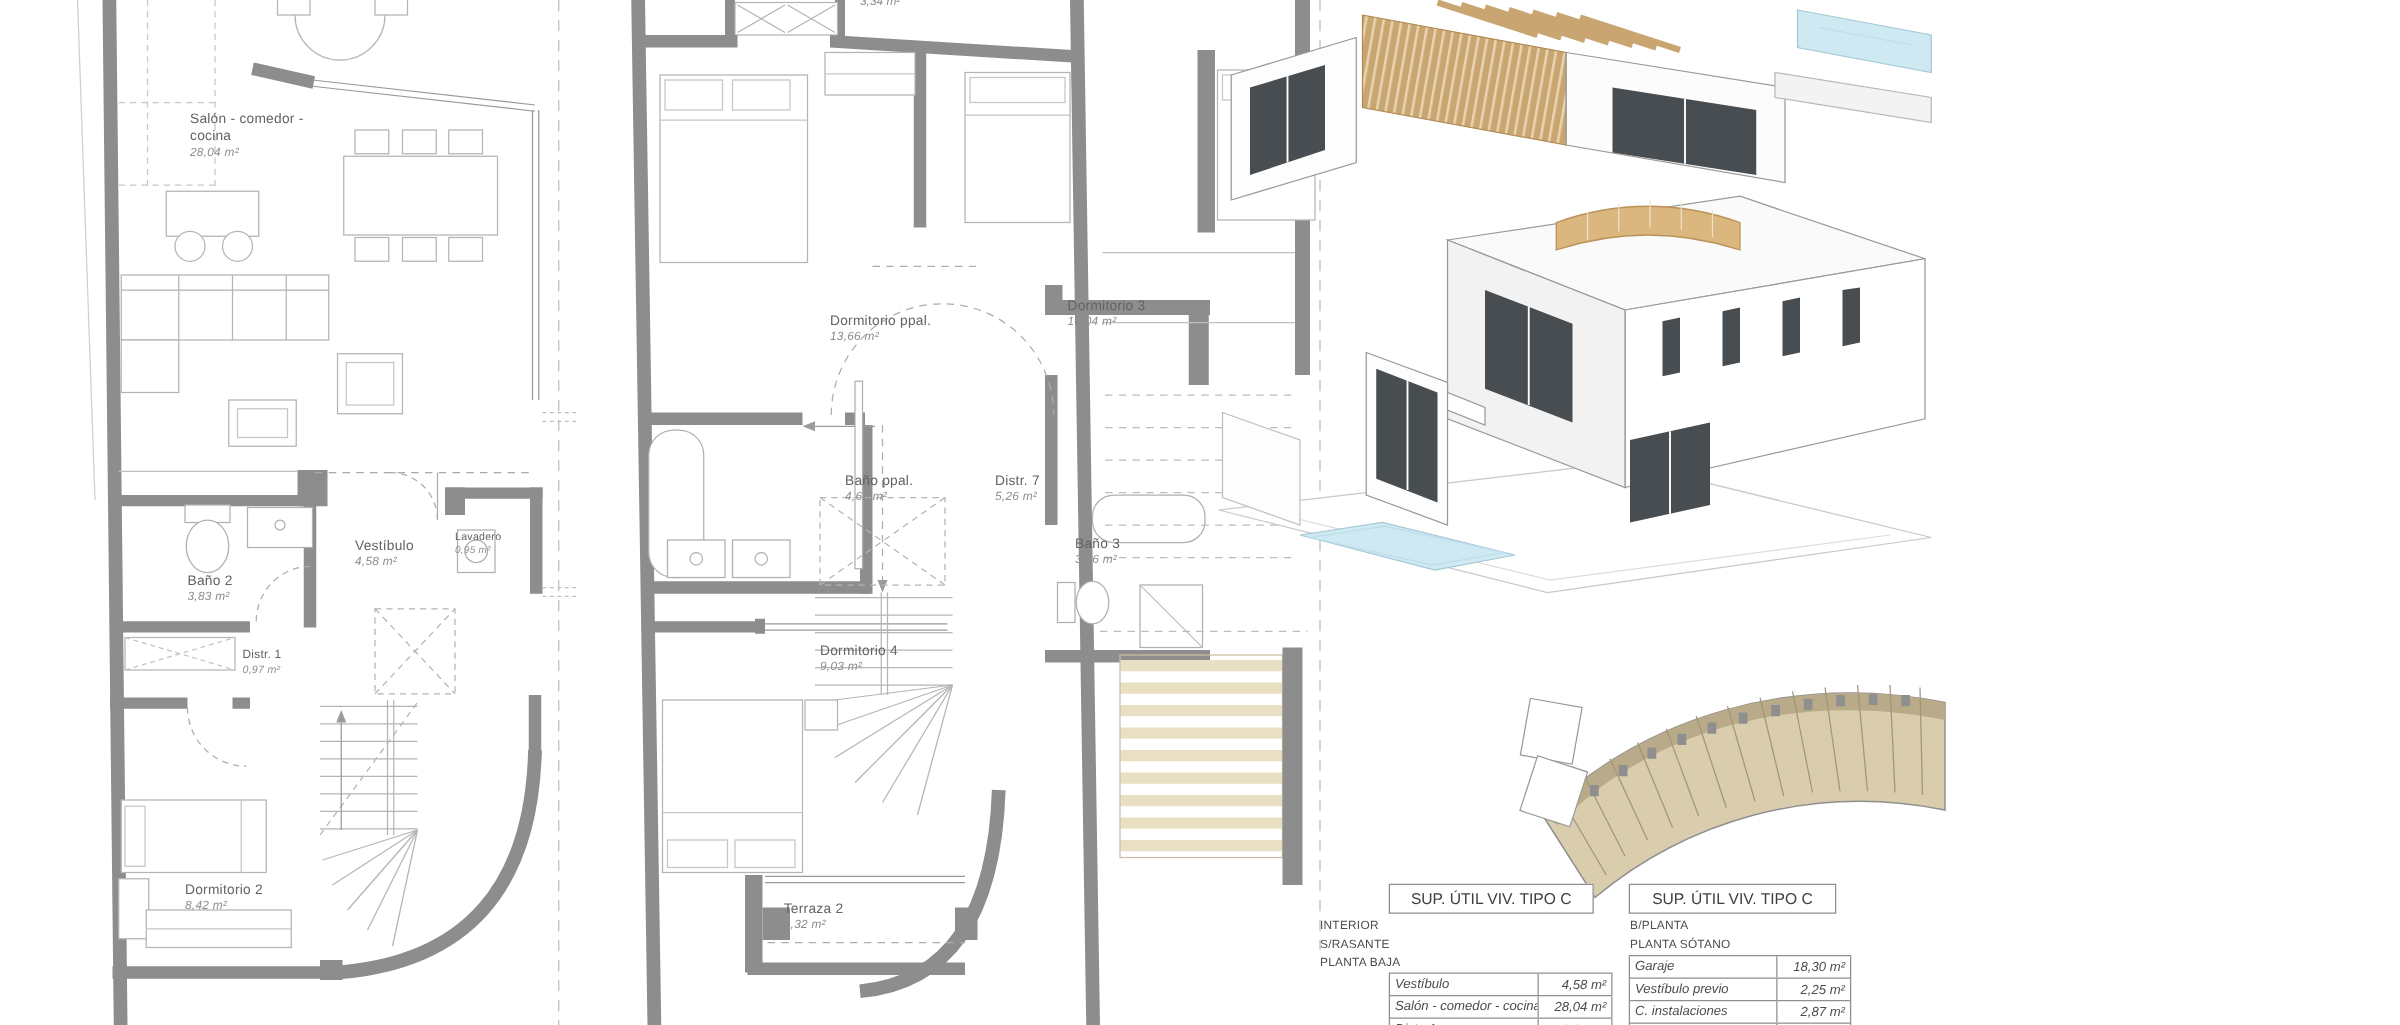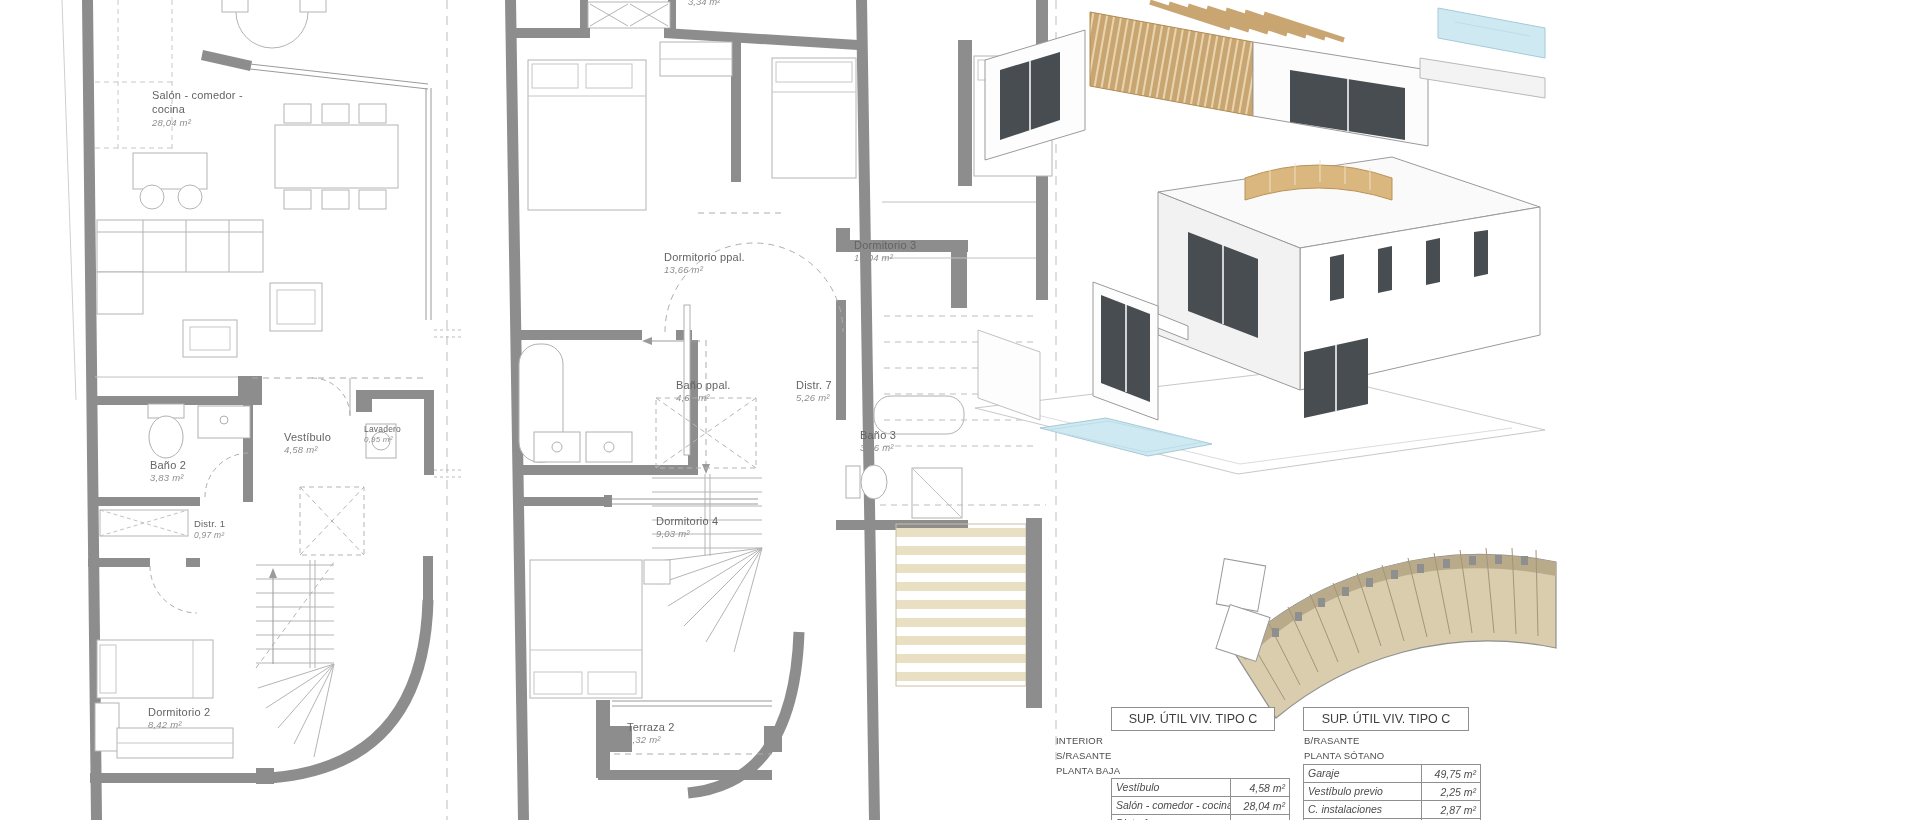--- a/index.html
+++ b/index.html
@@ -452,27 +452,27 @@
       <span class="vl">28,04 m²</span>
     </div>
     <div class="util-row">
       <span class="lb">Distr. 1</span>
       <span class="vl">0,97 m²</span>
     </div>
   </div>
 
   <div class="util-title" style="left:1303px;top:707px;width:164px;">SUP. ÚTIL VIV. TIPO C</div>
   <div class="util-meta" style="left:1304px;top:733px;">
-    <div>B/RASANTE</div>
+    <div>B/PLANTA</div>
     <div>PLANTA SÓTANO</div>
   </div>
   <div class="util-rows" style="left:1303px;top:764px;width:176px;">
     <div class="util-row">
       <span class="lb">Garaje</span>
-      <span class="vl">49,75 m²</span>
+      <span class="vl">18,30 m²</span>
     </div>
     <div class="util-row">
       <span class="lb">Vestíbulo previo</span>
       <span class="vl">2,25 m²</span>
     </div>
     <div class="util-row">
       <span class="lb">C. instalaciones</span>
       <span class="vl">2,87 m²</span>
     </div>
     <div class="util-row">

